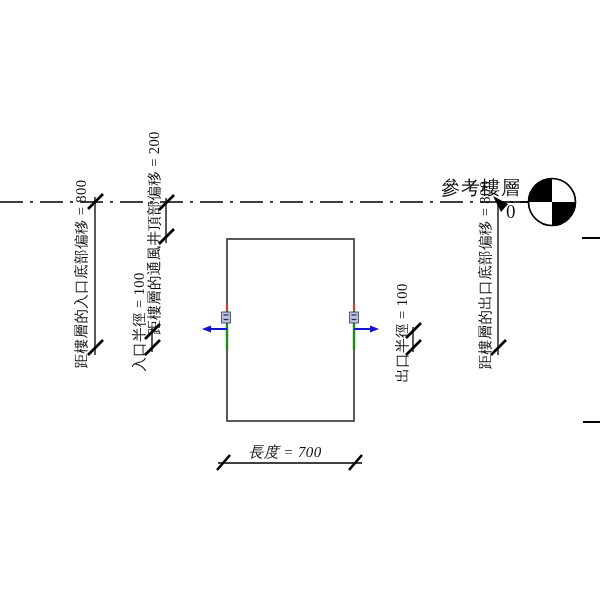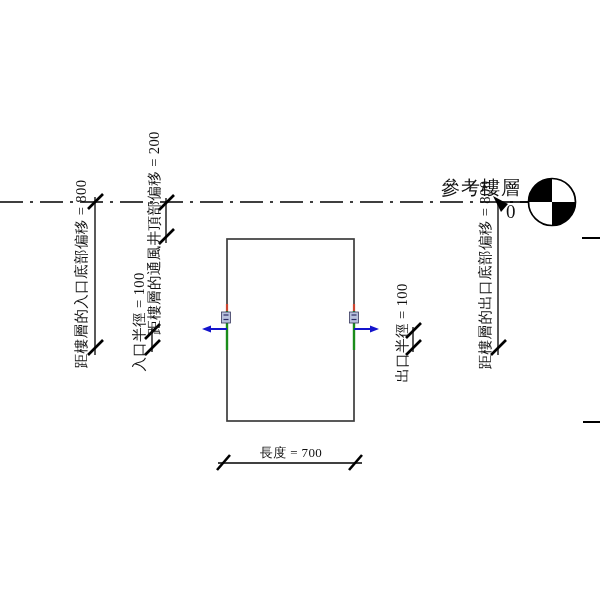--- a/index.html
+++ b/index.html
@@ -132,19 +132,19 @@
   <div class="anno vtext" style="left:81px; top:274px;">距樓層的入口底部偏移 = 800</div>
 
   <div class="anno vtext" style="left:154px; top:233px;">距樓層的通風井頂部偏移 = 200</div>
 
   <div class="anno vtext" style="left:139px; top:322px;">入口半徑 = 100</div>
 
   <div class="anno vtext" style="left:402px; top:333px;">出口半徑 = 100</div>
 
   <div class="anno vtext" style="left:485px; top:275px;">距樓層的出口底部偏移 = 800</div>
 
-  <div class="anno htext" style="left:291px; top:452px; font-size:13px;">長度 = 700</div>
+  <div class="anno htext" style="left:285px; top:452px; font-size:15px;font-style:italic;">長度 = 700</div>
 
   <div class="anno htext level-name" style="left:481px; top:187px;">參考樓層</div>
 
   <div class="anno htext level-elev" style="left:511px; top:211px;">0</div>
 
 </div>
 
 </body></html>

